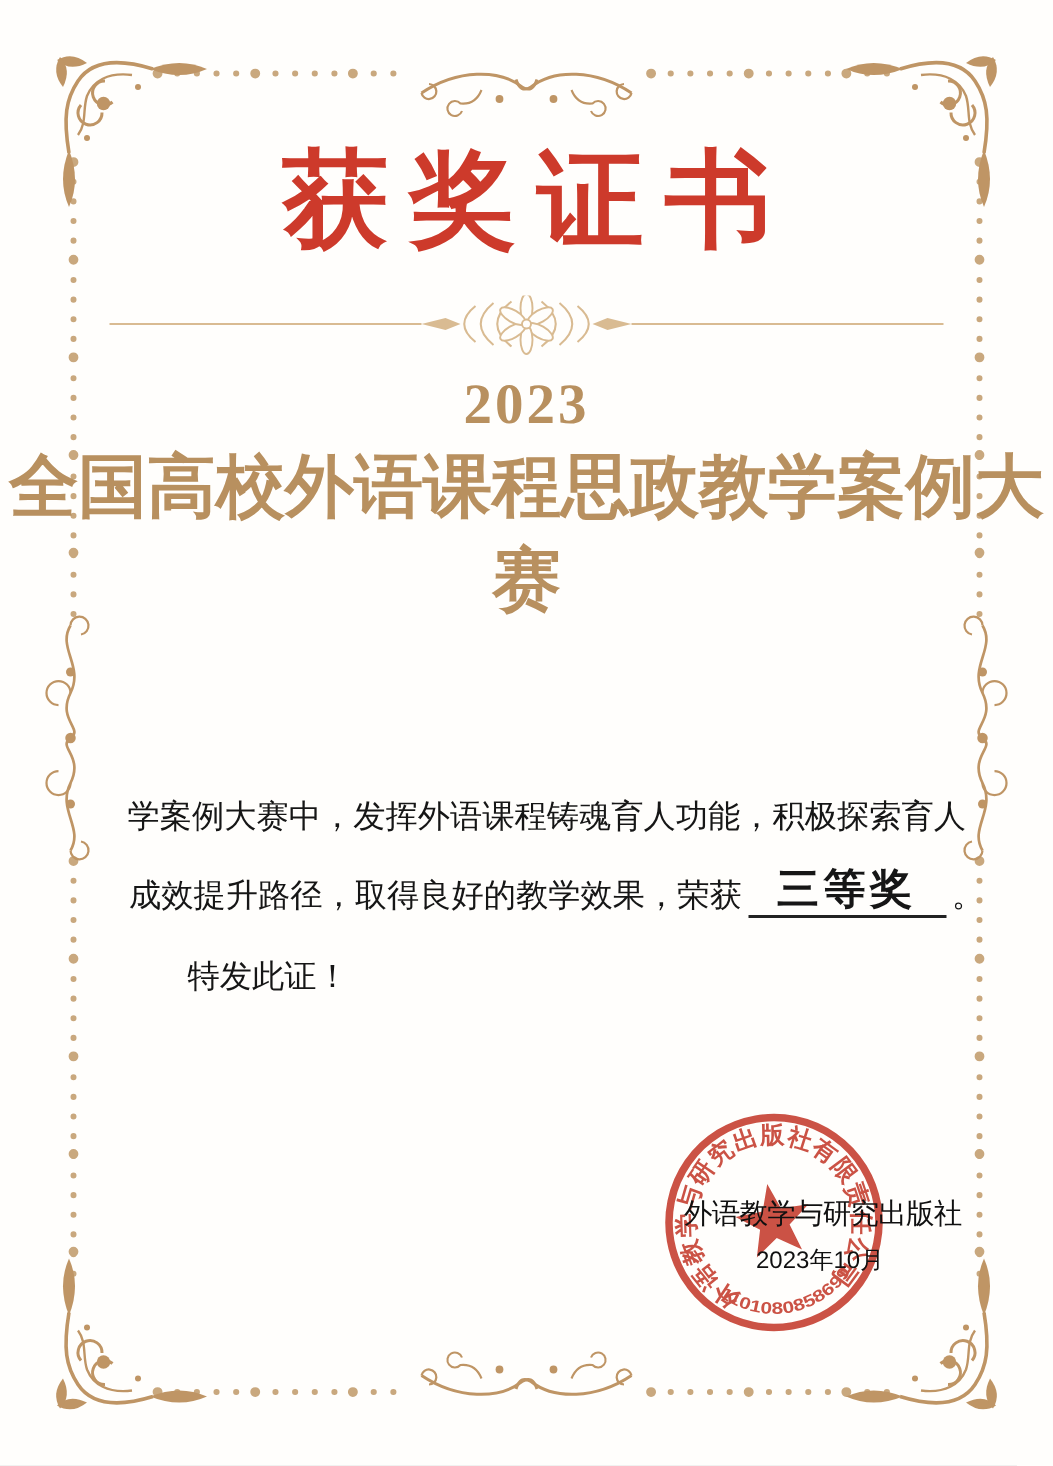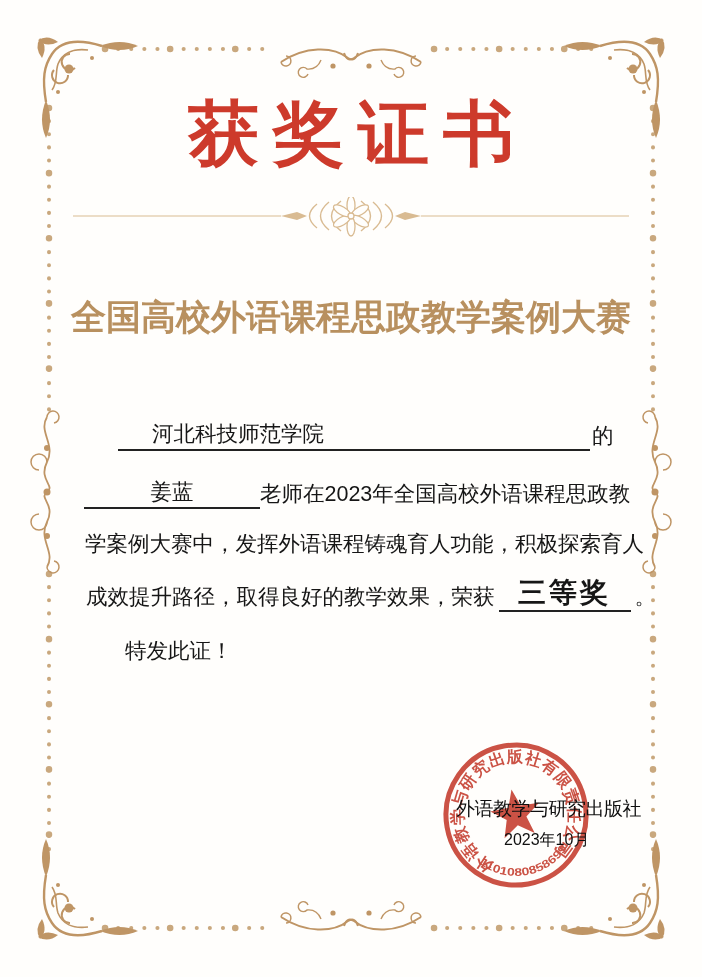--- a/index.html
+++ b/index.html
@@ -18,21 +18,21 @@
   }
   .divider{position:absolute;left:71px;top:197px;}
   .year{
     position:absolute;top:248px;left:0;width:100%;text-align:center;
     font-family:"Liberation Serif","DejaVu Serif",serif;font-weight:900;
     font-size:38px;color:#b8905f;letter-spacing:2px;
   }
   .competition{
     position:absolute;top:294px;left:0;width:100%;text-align:center;
     font-family:"Liberation Serif","DejaVu Serif",serif;font-weight:900;
-    font-size:35px;color:#b8905f;letter-spacing:0px;
+    font-size:46px;color:#b8905f;letter-spacing:0px;
   }
   .line{
     position:absolute;margin:0;font-size:21.5px;font-weight:500;
     color:#161616;white-space:nowrap;line-height:30px;
   }
   .blank{
     display:inline-block;border-bottom:2px solid #222;vertical-align:bottom;
   }
   .l1{top:419px;left:118px;}
   .l1 .blank{width:472px;padding-left:34px;box-sizing:border-box;}
@@ -133,25 +133,24 @@
         <ellipse cx="280" cy="8.5" rx="4" ry="9.5" stroke-width="1.3" fill="#fffefc" transform="rotate(60 280 19)"></ellipse>
         <ellipse cx="280" cy="8.5" rx="4" ry="9.5" stroke-width="1.3" fill="#fffefc" transform="rotate(120 280 19)"></ellipse>
         <ellipse cx="280" cy="8.5" rx="4" ry="9.5" stroke-width="1.3" fill="#fffefc" transform="rotate(180 280 19)"></ellipse>
         <ellipse cx="280" cy="8.5" rx="4" ry="9.5" stroke-width="1.3" fill="#fffefc" transform="rotate(240 280 19)"></ellipse>
         <ellipse cx="280" cy="8.5" rx="4" ry="9.5" stroke-width="1.3" fill="#fffefc" transform="rotate(300 280 19)"></ellipse>
         <circle cx="280" cy="19" r="3" stroke-width="1.3" fill="#fffefc"></circle>
       </g>
     </g>
   </svg>
 
+  <div class="year">2023</div>
   <div class="competition">全国高校外语课程思政教学案例大赛</div>
 
-  <p class="line l1"><span class="blank"><span>河北科技师范学院</span></span><span class="after">的</span></p>
 
-  <p class="line l2"><span class="blank"><span>姜蓝</span></span><span>老师在2023年全国高校外语课程思政教</span></p>
 
   <p class="line l3">学案例大赛中，发挥外语课程铸魂育人功能，积极探索育人</p>
 
   <p class="line l5">特发此证！</p>
 
   <p class="line l4"><span>成效提升路径，取得良好的教学效果，荣获</span><span class="blank"><b>三等奖</b></span><span>。</span></p>
 
   <svg class="seal" width="160" height="160" viewBox="0 0 160 160">
     <g transform="rotate(-10 80 80)" fill="none">
       <defs>

